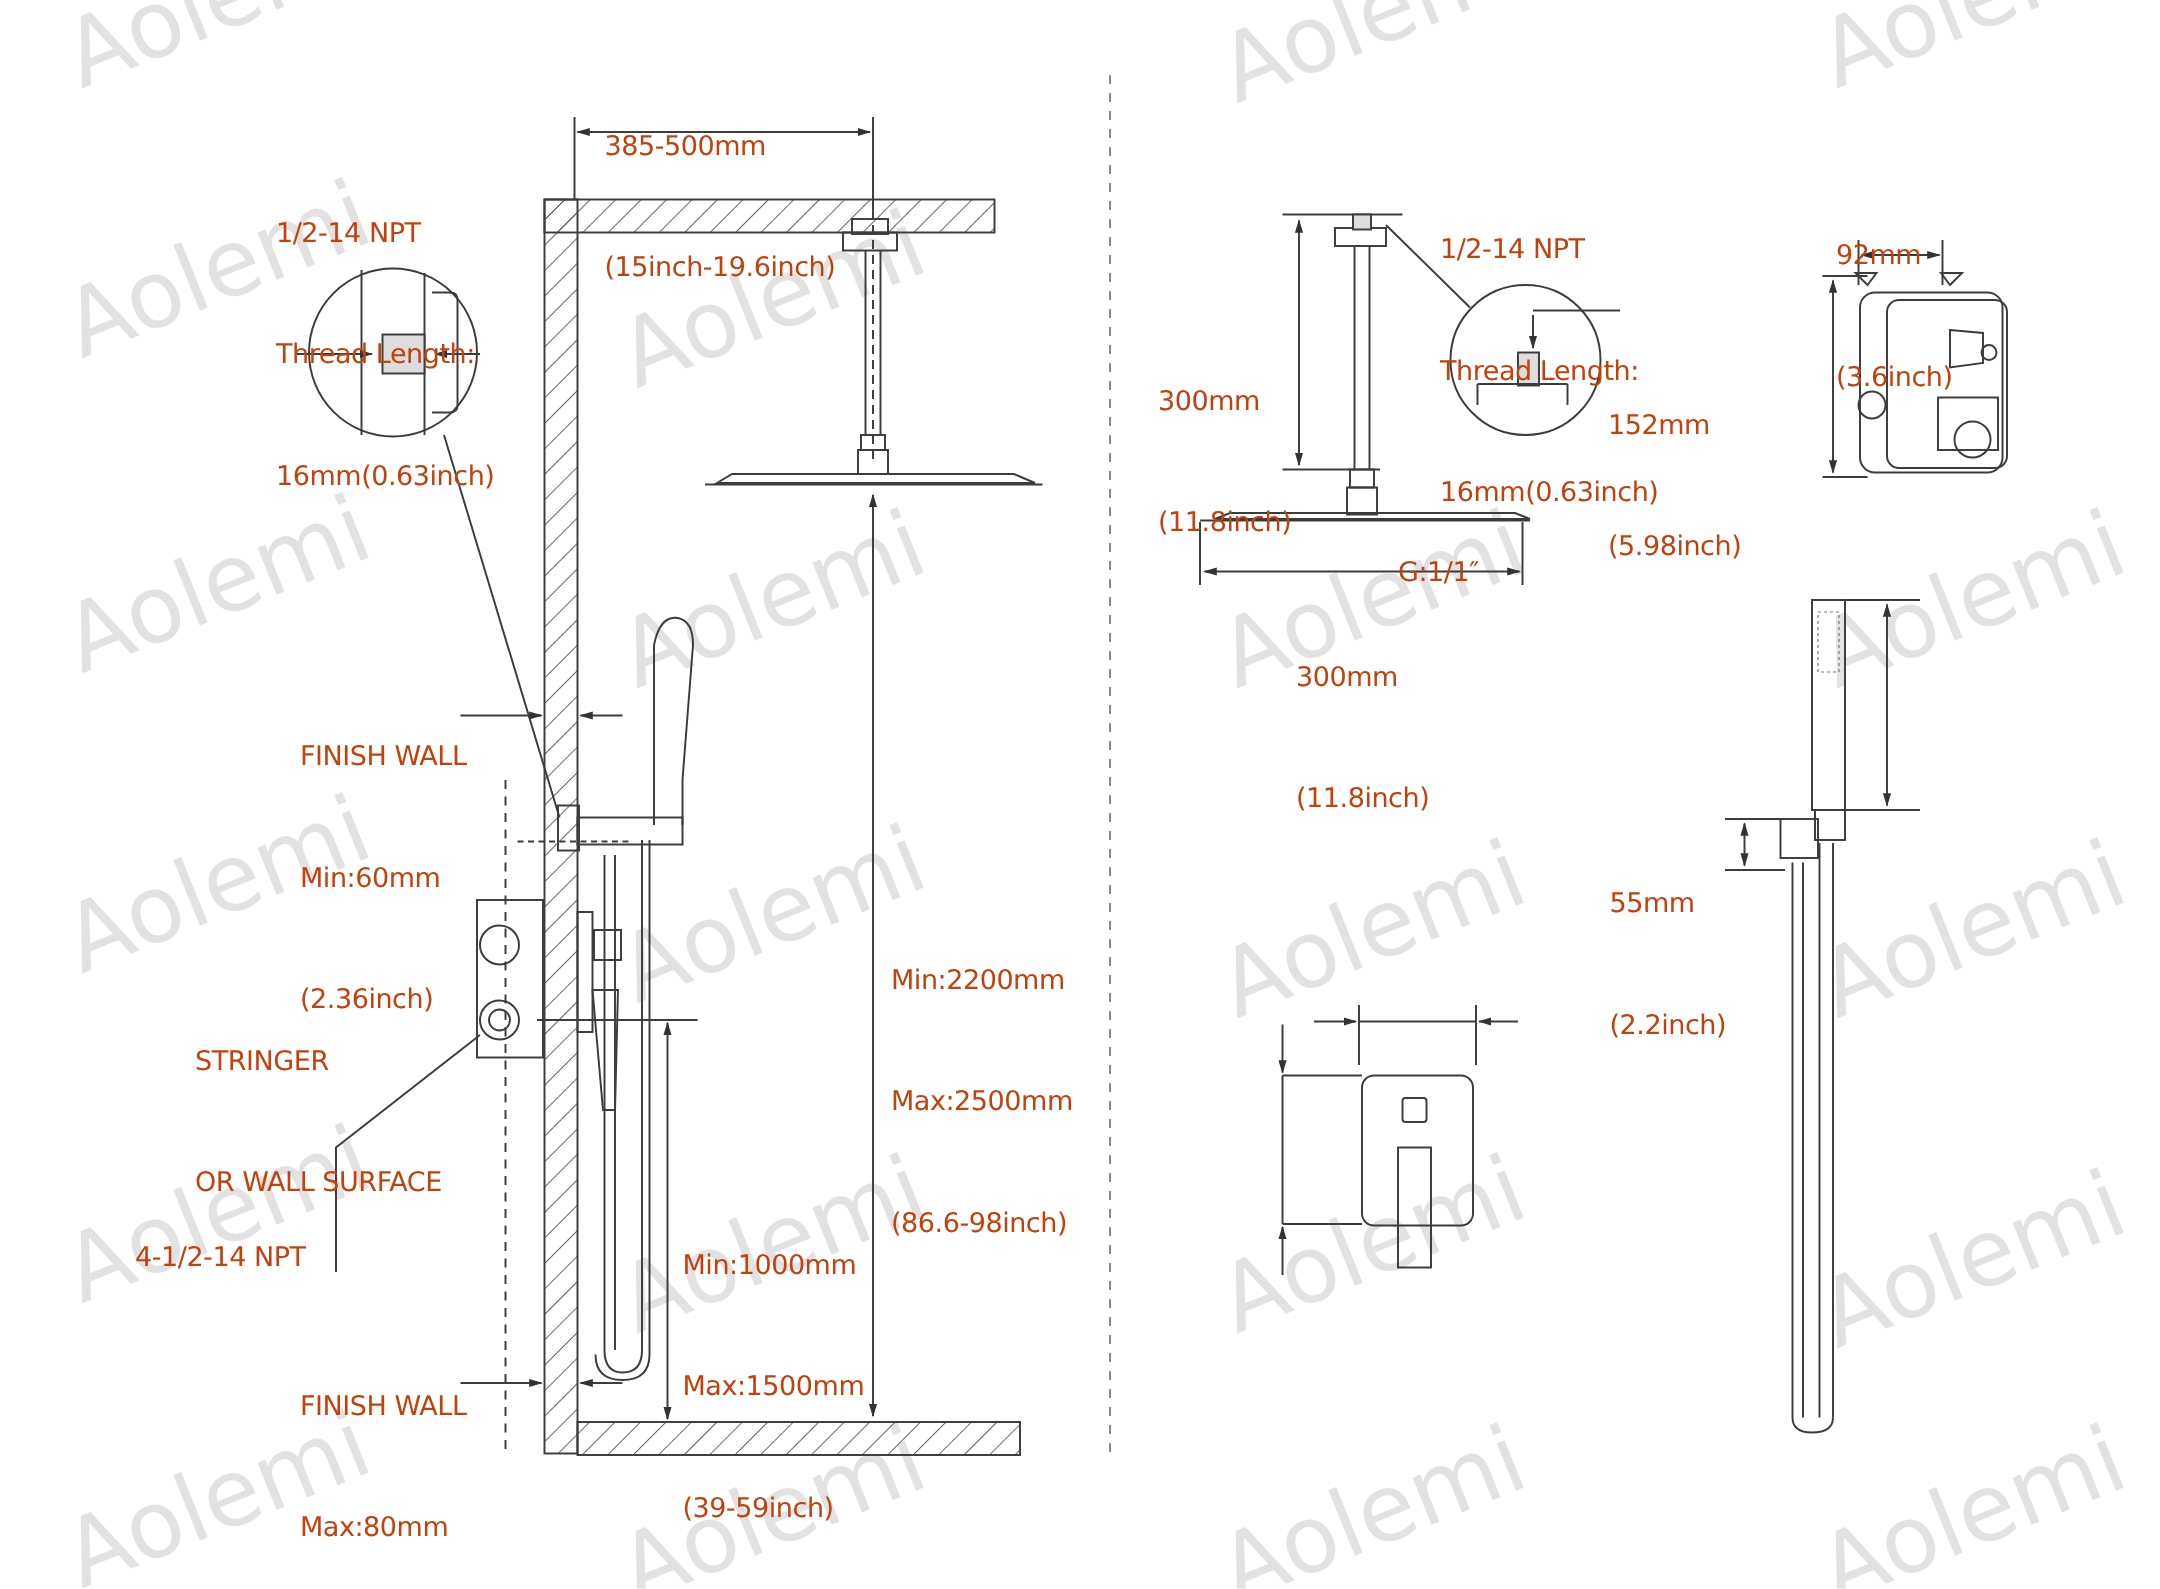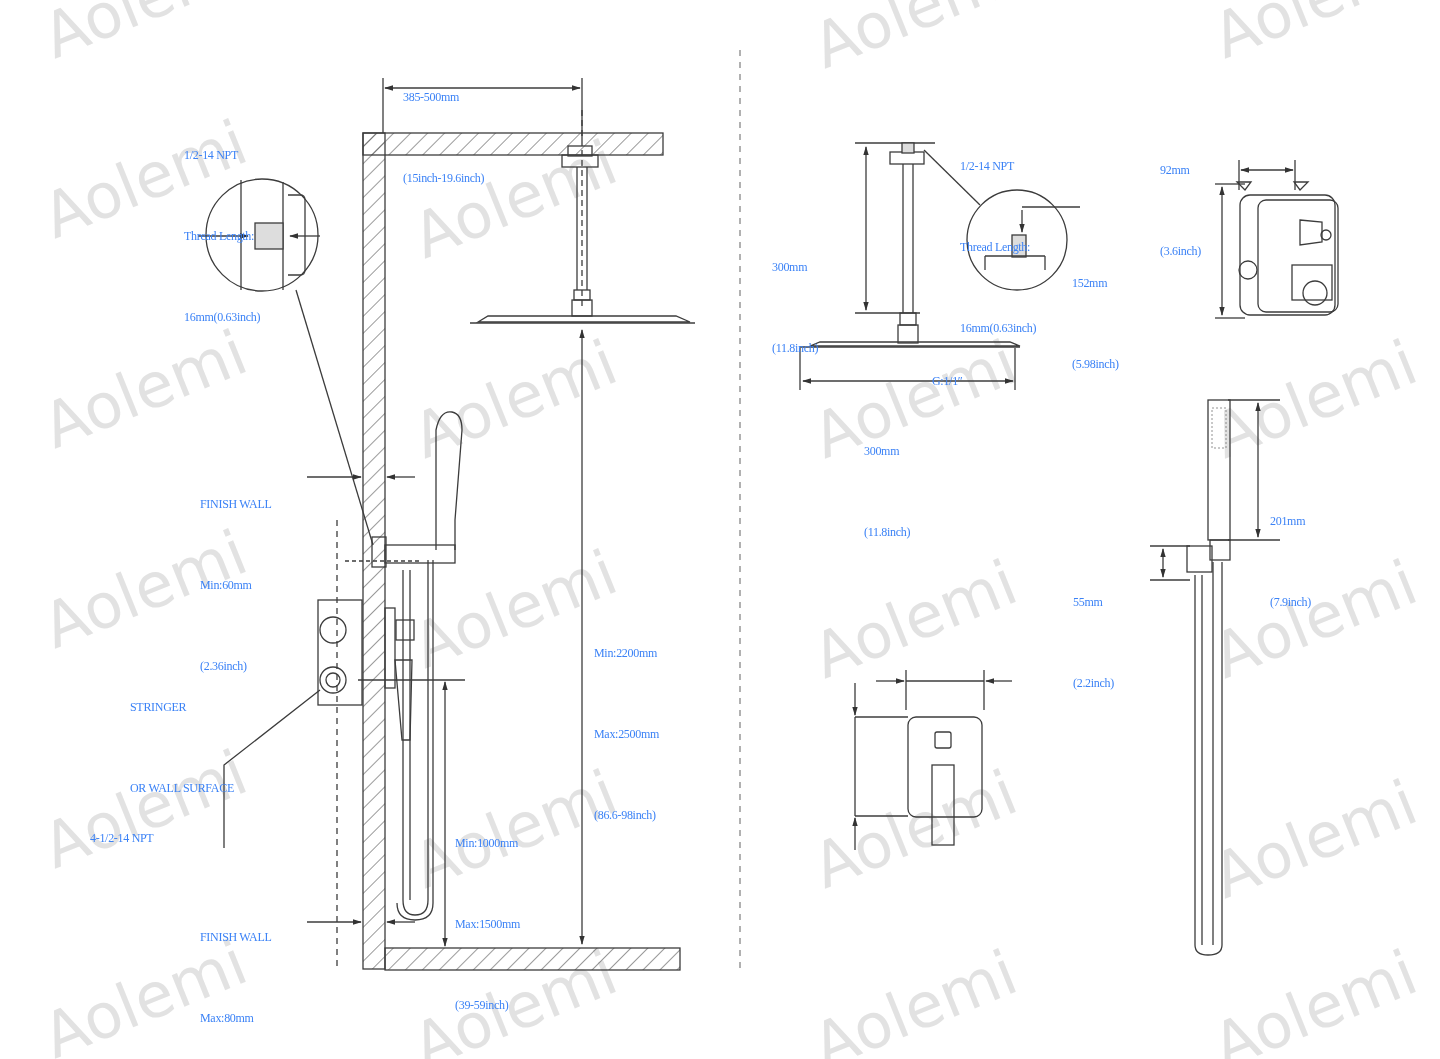--- a/index.html
+++ b/index.html
@@ -1,18 +1,18 @@
 <!DOCTYPE html>
 <html><head>
 <meta charset="utf-8">
 <style>
   html,body{margin:0;padding:0;background:#ffffff;}
   body{width:1440px;height:1059px;overflow:hidden;position:relative;font-family:"DejaVu Sans","Liberation Sans",sans-serif;}
   #stage{position:absolute;left:0;top:0;width:1440px;height:1059px;}
-  .lbl{position:absolute;color:#3b82f6;font-size:12px;line-height:27px;white-space:pre;letter-spacing:-0.3px;font-family:Liberation Serif, serif;}
+  .lbl{position:absolute;color:#c2410c;font-size:18px;line-height:27px;white-space:pre;letter-spacing:-0.3px;}
   .lbl span{display:block;}
   .wm{position:absolute;color:#d9d9d9;font-size:62px;transform:rotate(-22deg);transform-origin:left bottom;white-space:nowrap;font-family:"DejaVu Sans",sans-serif;opacity:0.75;}
   svg{position:absolute;left:0;top:0;}
 </style>
 </head>
 <body>
 
 <div id="stage">
 
   <div class="wm" style="left:60px;top:0px;">Aolemi</div>
@@ -230,29 +230,25 @@
     <span>300mm</span>
     <span>(11.8inch)</span>
   </div>
   <div class="lbl" style="left:932px;top:314px;">
     <span>G:1/1″</span>
   </div>
   <div class="lbl" style="left:864px;top:384px;">
     <span>300mm</span>
     <span>(11.8inch)</span>
   </div>
-  <div class="lbl" style="left:1160px;top:103px;">
+  <div class="lbl" style="left:1224px;top:103px;">
     <span>92mm</span>
     <span>(3.6inch)</span>
   </div>
   <div class="lbl" style="left:1072px;top:216px;">
     <span>152mm</span>
     <span>(5.98inch)</span>
   </div>
-  <div class="lbl" style="left:1270px;top:454px;">
-    <span>201mm</span>
-    <span>(7.9inch)</span>
-  </div>
   <div class="lbl" style="left:1073px;top:535px;">
     <span>55mm</span>
     <span>(2.2inch)</span>
   </div>
 </div>
 
 </body></html>

